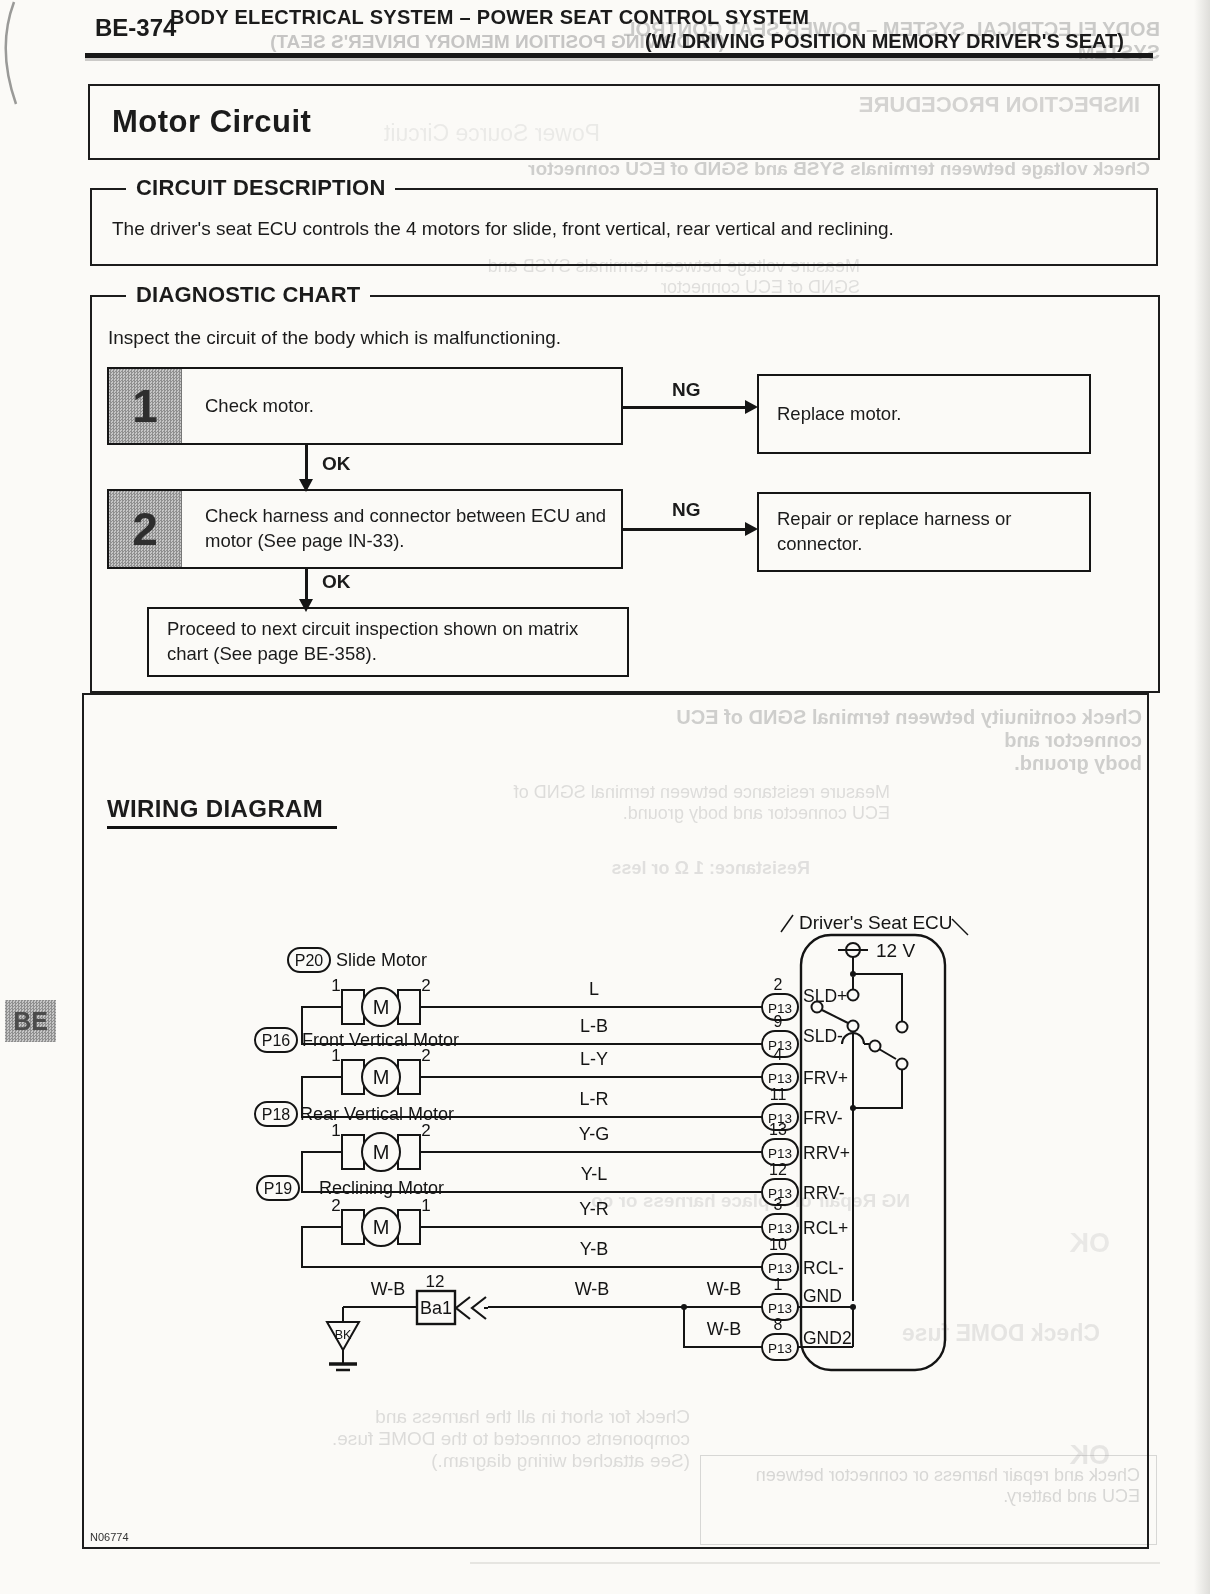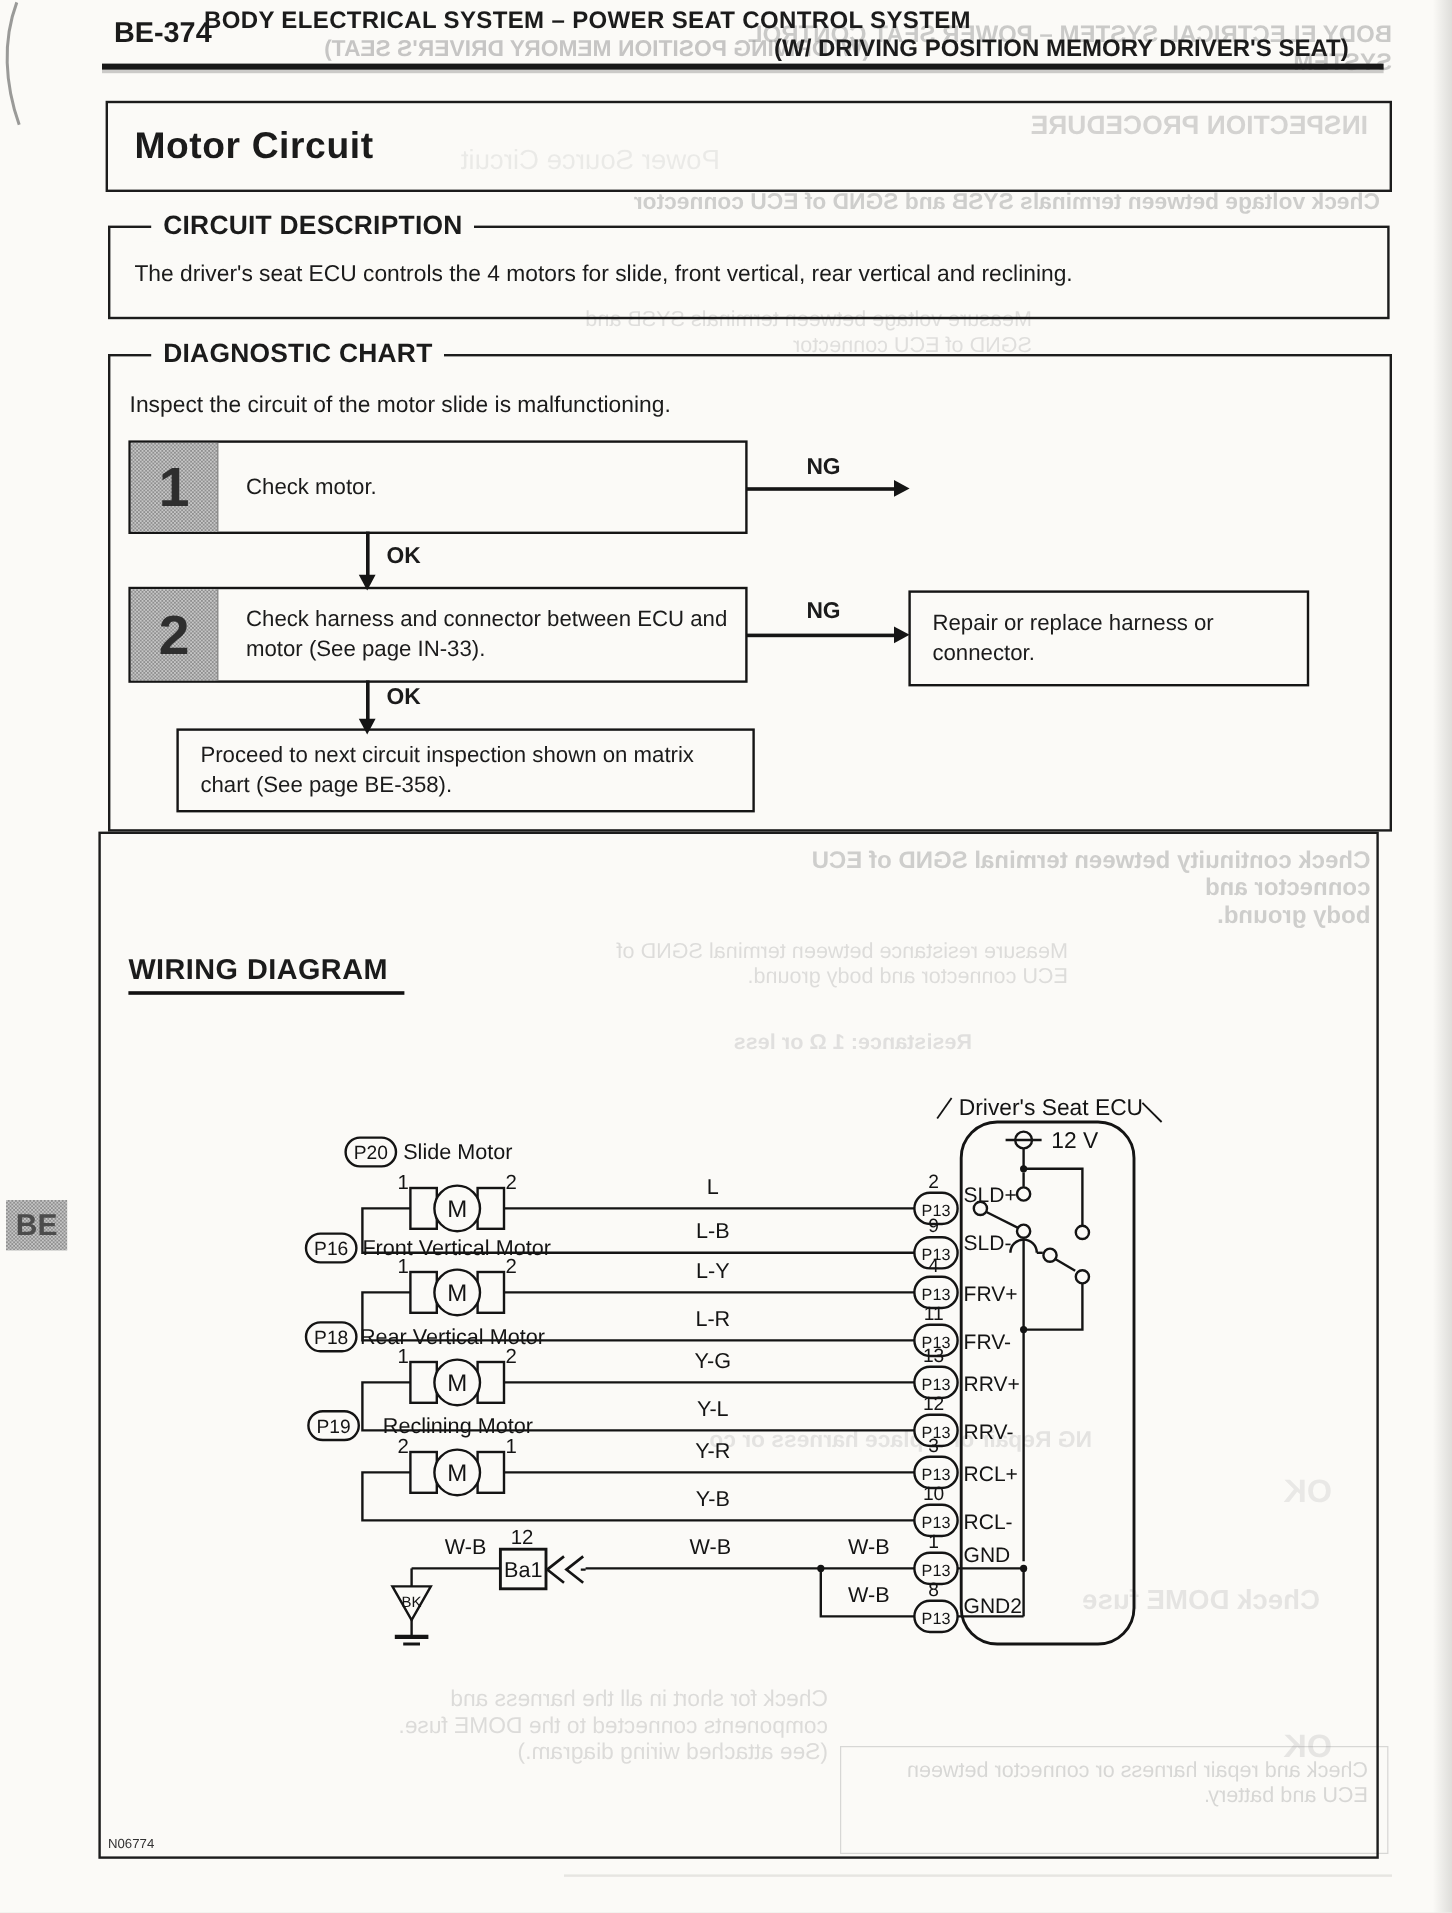--- a/index.html
+++ b/index.html
@@ -96,29 +96,32 @@
     <span class="page-title">Motor Circuit</span>
   </div>
 
   <div class="box section desc-box">
     <span class="sec-head">CIRCUIT DESCRIPTION</span>
     <div class="desc-text">The driver's seat ECU controls the 4 motors for slide, front vertical, rear vertical and reclining.</div>
   </div>
 
   <div class="box section diag-box">
     <span class="sec-head">DIAGNOSTIC CHART</span>
-    <div class="diag-intro">Inspect the circuit of the motor slide is malfunctioning.</div>
+    <div class="diag-intro">Inspect the circuit of the body which is malfunctioning.</div>
 
     <div class="fstep" style="left:15px;top:70px;width:512px;height:74px;">
       <div class="stepnum dither">1</div>
       <div class="steptext" style="max-width:400px;">Check motor.</div>
     </div>
     <div class="hline" style="left:530px;top:109px;width:126px;"></div>
     <div class="arrow-r" style="left:653px;top:103px;"></div>
     <div class="flbl" style="left:580px;top:82px;">NG</div>
+    <div class="actionbox" style="left:665px;top:77px;width:330px;height:76px;">
+      <div class="actiontext">Replace motor.</div>
+    </div>
     <div class="vline" style="left:213px;top:146px;height:40px;"></div>
     <div class="arrow-d" style="left:207px;top:182px;"></div>
     <div class="flbl" style="left:230px;top:156px;">OK</div>
 
     <div class="fstep" style="left:15px;top:192px;width:512px;height:76px;">
       <div class="stepnum dither">2</div>
       <div class="steptext" style="max-width:420px;">Check harness and connector between ECU and motor (See page IN-33).</div>
     </div>
     <div class="hline" style="left:530px;top:231px;width:126px;"></div>
     <div class="arrow-r" style="left:653px;top:225px;"></div>

